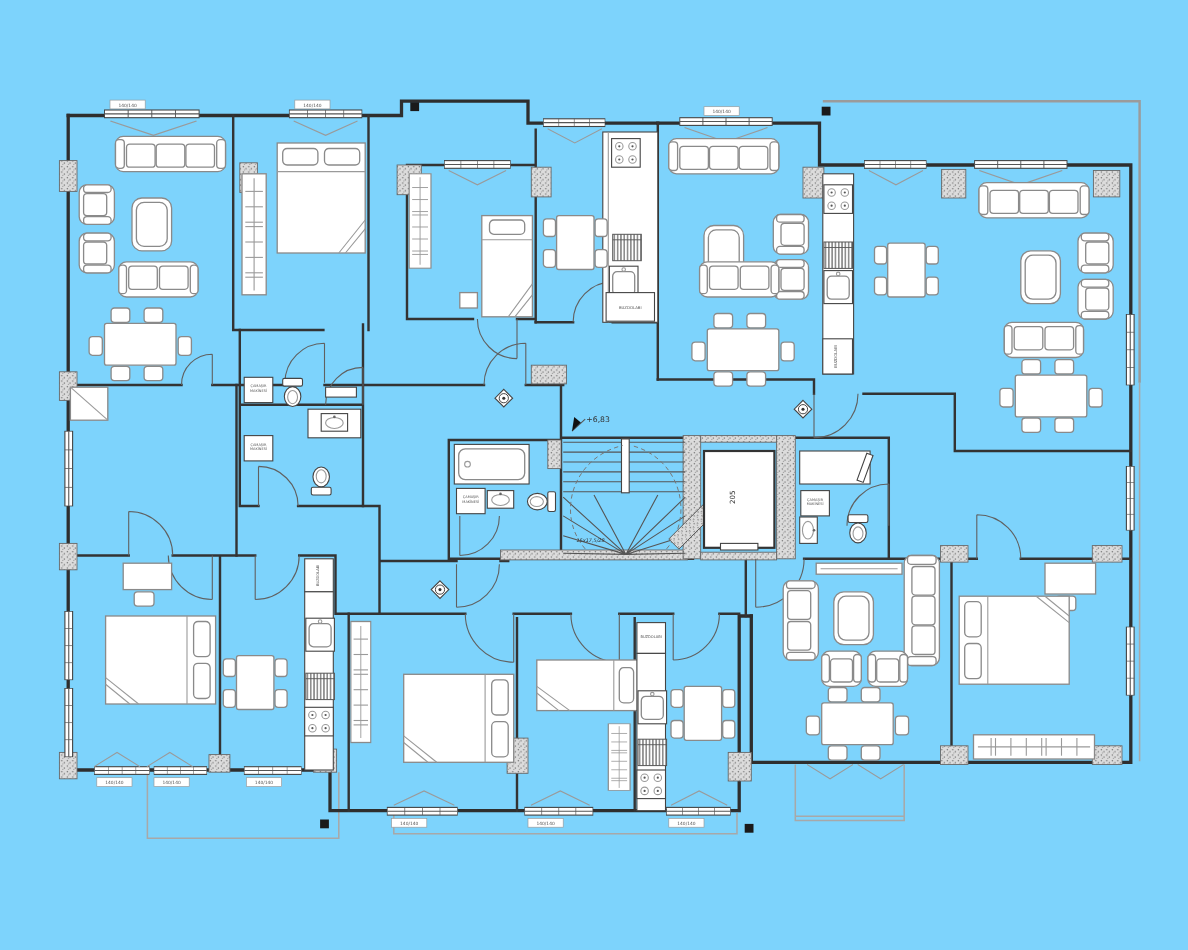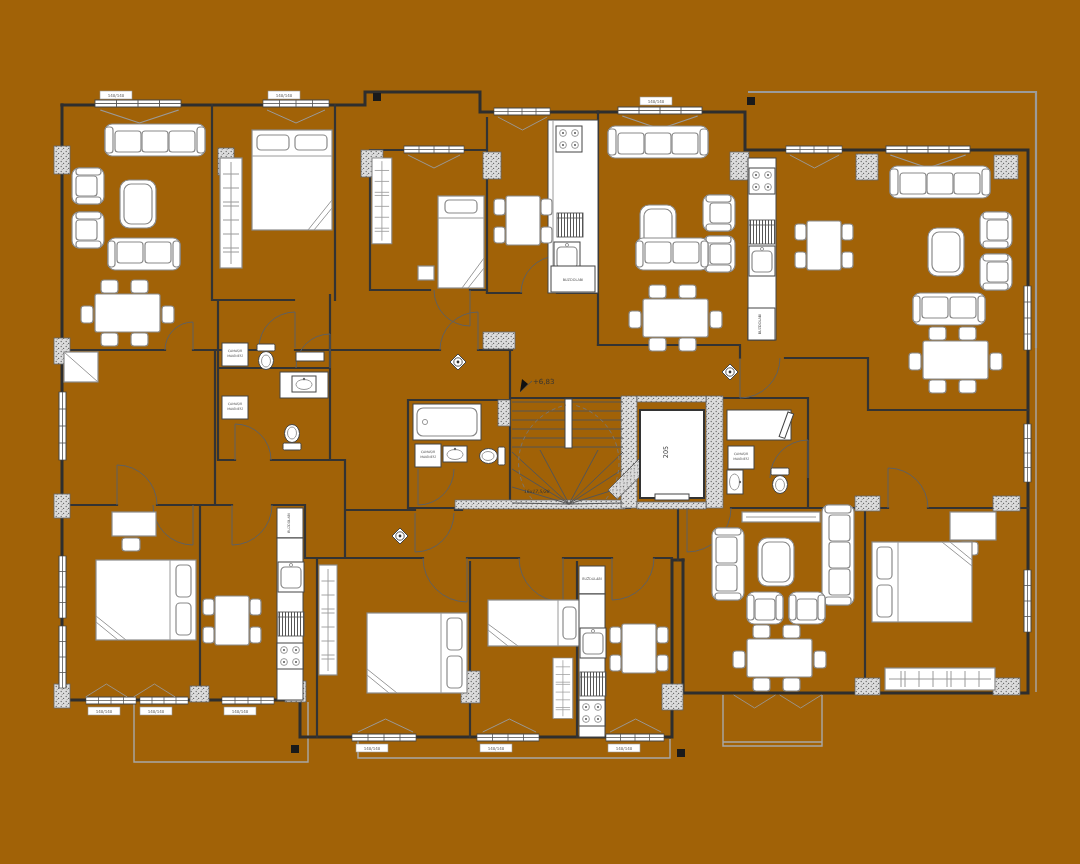--- a/index.html
+++ b/index.html
@@ -1,16 +1,16 @@
 <!DOCTYPE html>
 <html><head>
 <meta charset="utf-8">
 <style>
   html,body{margin:0;padding:0;background:#fff;}
-  #canvas{position:relative;width:1080px;height:864px;background:#a16207;overflow:hidden;}
+  #canvas{position:relative;width:1080px;height:864px;background:#7dd3fc;overflow:hidden;}
   svg{position:absolute;left:0;top:0;}
   .wE{stroke:#2e2e2e;stroke-width:3;fill:none;stroke-linecap:square}
   .wI{stroke:#333;stroke-width:2.2;fill:none;stroke-linecap:square}
   .wT{stroke:#555;stroke-width:1;fill:none}
   .fu{stroke:#8a8a8a;stroke-width:1.2;fill:#fff}
   .fu2{stroke:#9a9a9a;stroke-width:1;fill:none}
   .dk{stroke:#444;stroke-width:1;fill:#fff}
   .gy{stroke:#9b9b9b;stroke-width:2.2;fill:none}
   .gy2{stroke:#a8a8a8;stroke-width:1.4;fill:none}
   .door{stroke:#606060;stroke-width:1;fill:none}

